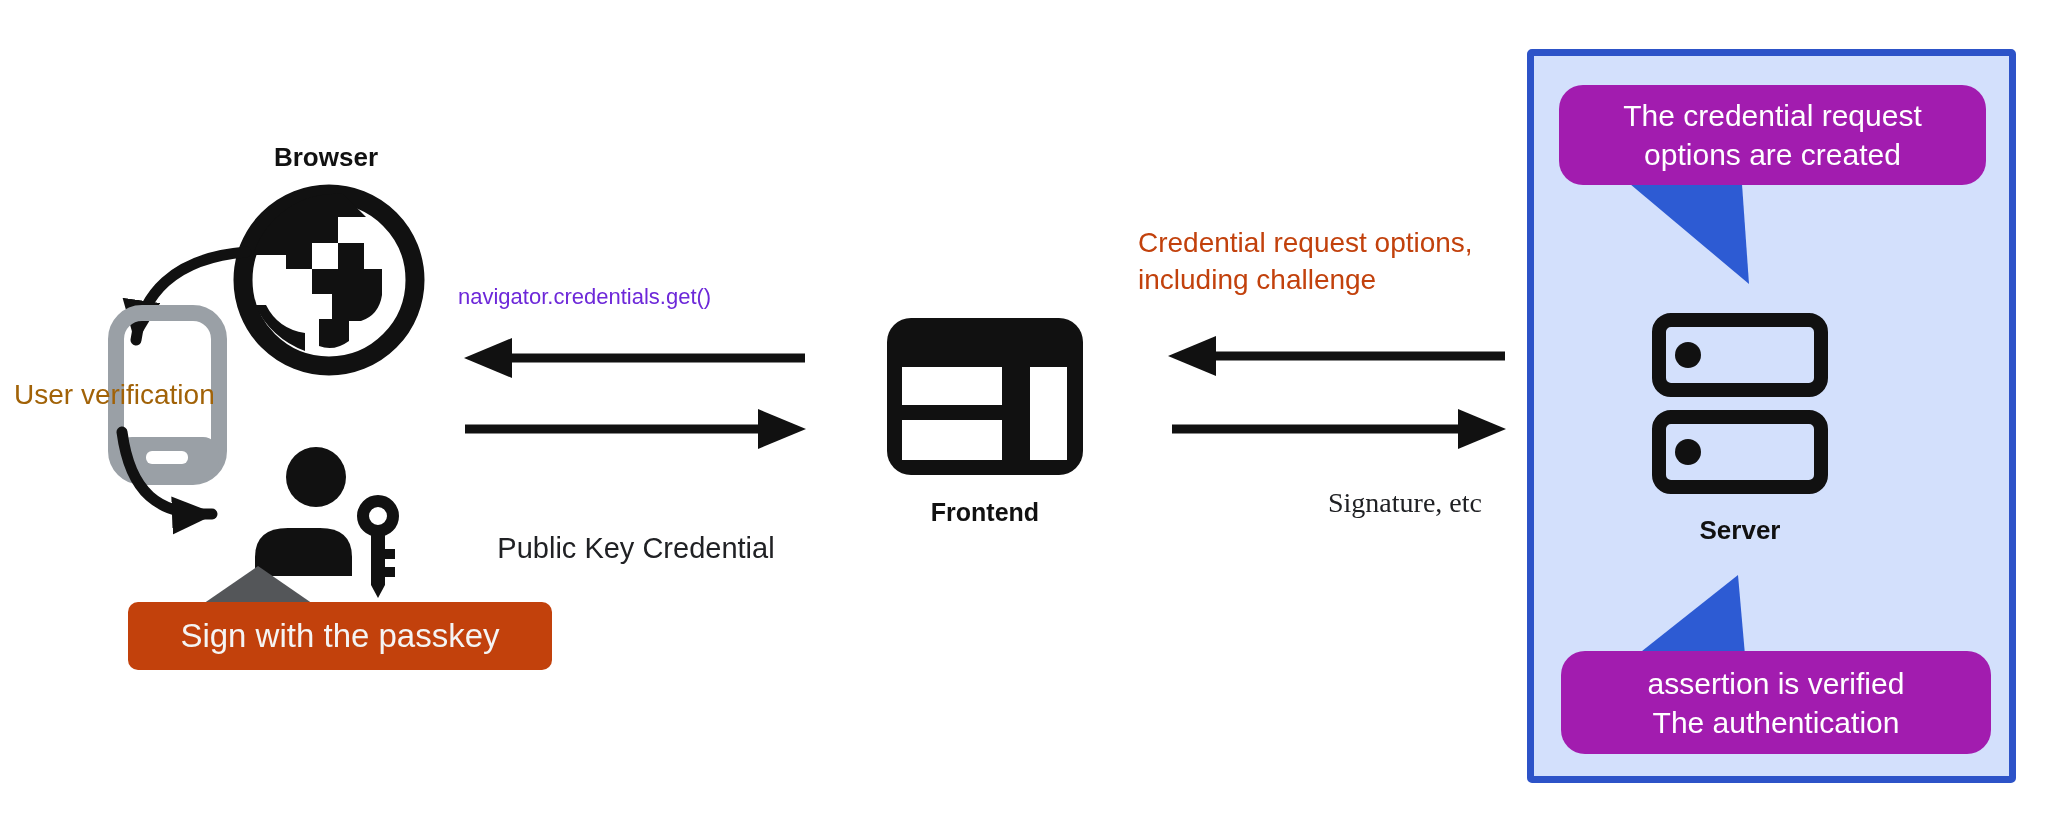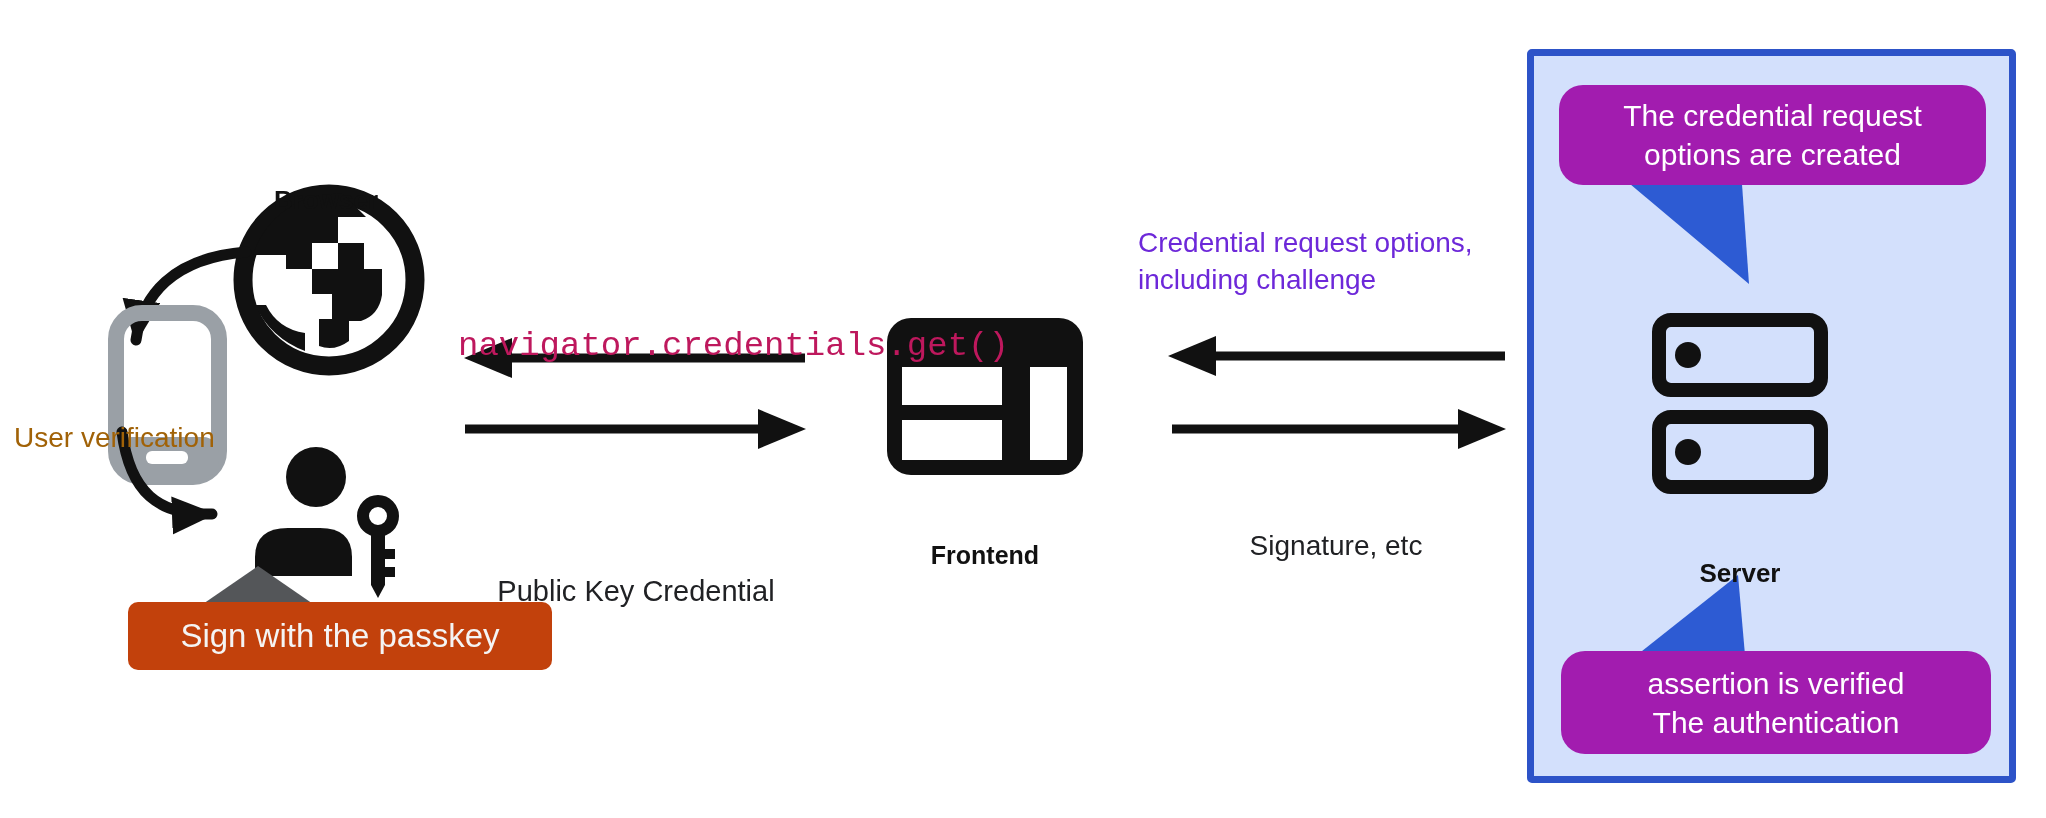--- a/index.html
+++ b/index.html
@@ -2,31 +2,31 @@
 <html><head>
 <meta charset="utf-8">
 <style>
   html,body{margin:0;padding:0;background:#ffffff;}
   #stage{
     position:relative;width:2046px;height:818px;background:#ffffff;overflow:hidden;
     font-family:"Liberation Sans", sans-serif;color:#202124;
   }
   .abs{position:absolute;}
   #icon-layer{position:absolute;left:0;top:0;z-index:2;}
-  .txt{position:absolute;z-index:3;white-space:nowrap;margin-top:43px;}
+  .txt{position:absolute;z-index:3;white-space:nowrap;}
   .label-bold{font-weight:bold;color:#111111;}
   .center{text-align:center;}
 
   #browser-label{left:226px;top:142px;width:200px;font-size:26px;}
   #user-verification-label{left:14px;top:379px;font-size:28px;color:#a16207;}
-  #code-label{left:458px;top:284px;font-size:34px;font-family:Liberation Mono, monospace;color:#be185d;}
+  #code-label{left:458px;top:284px;font-size:22px;font-family:Liberation Sans, sans-serif;color:#6d28d9;}
   #public-key-label{left:460px;top:532px;width:352px;font-size:29px;}
   #frontend-label{left:887px;top:498px;width:196px;font-size:25px;}
-  #request-label{left:1138px;top:224px;font-size:28px;line-height:37px;color:#6d28d9;z-index:3;position:absolute;}
-  #signature-label{left:1168px;top:487px;width:336px;font-size:28px;}
+  #request-label{left:1138px;top:224px;font-size:28px;line-height:37px;color:#c2410c;z-index:3;position:absolute;}
+  #signature-label{left:1237px;top:487px;width:336px;font-size:28px;font-family:Liberation Serif, serif;}
   #server-label{left:1652px;top:515px;width:176px;font-size:26px;}
 
   #server-panel{
     left:1527px;top:49px;width:489px;height:734px;z-index:1;
     background:#d3e0fc;border:7px solid #2d53c8;border-radius:5px;box-sizing:border-box;
   }
   .callout{
     position:absolute;z-index:3;background:#a21caf;border-radius:24px;color:#ffffff;
     font-size:30px;line-height:39px;text-align:center;
   }

